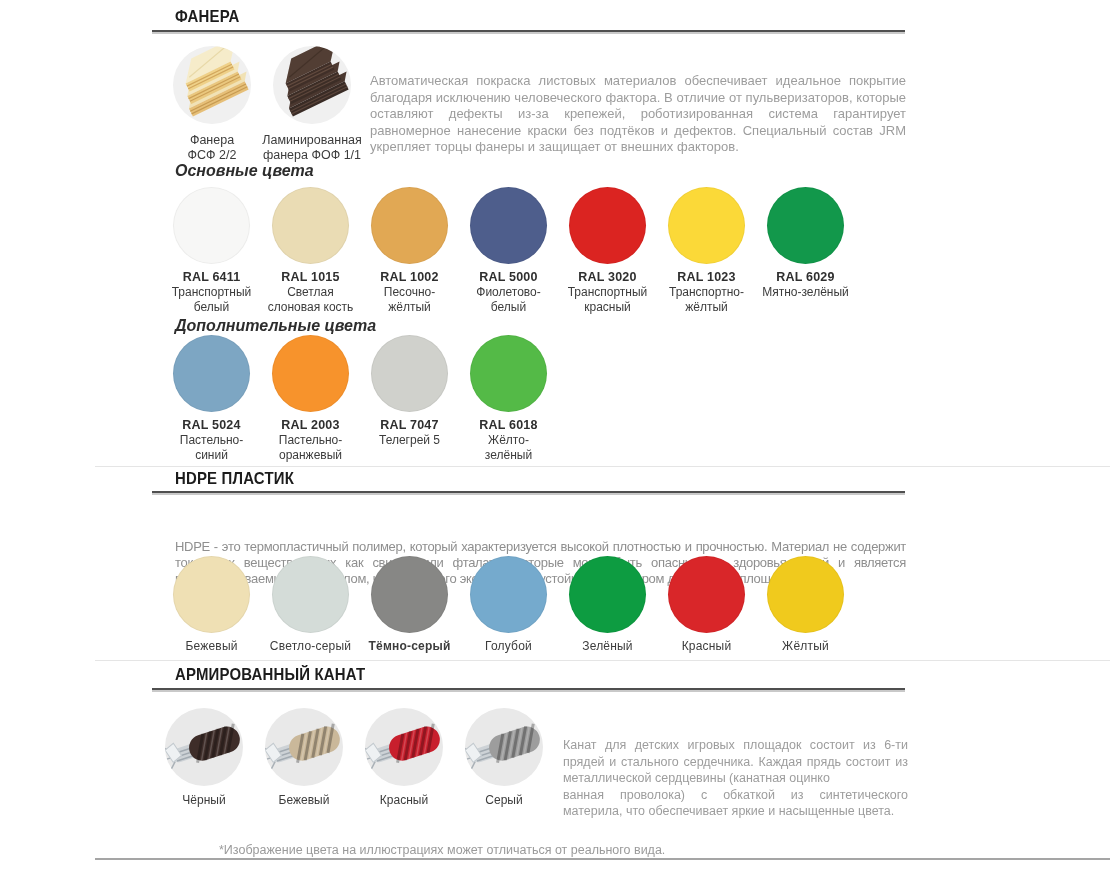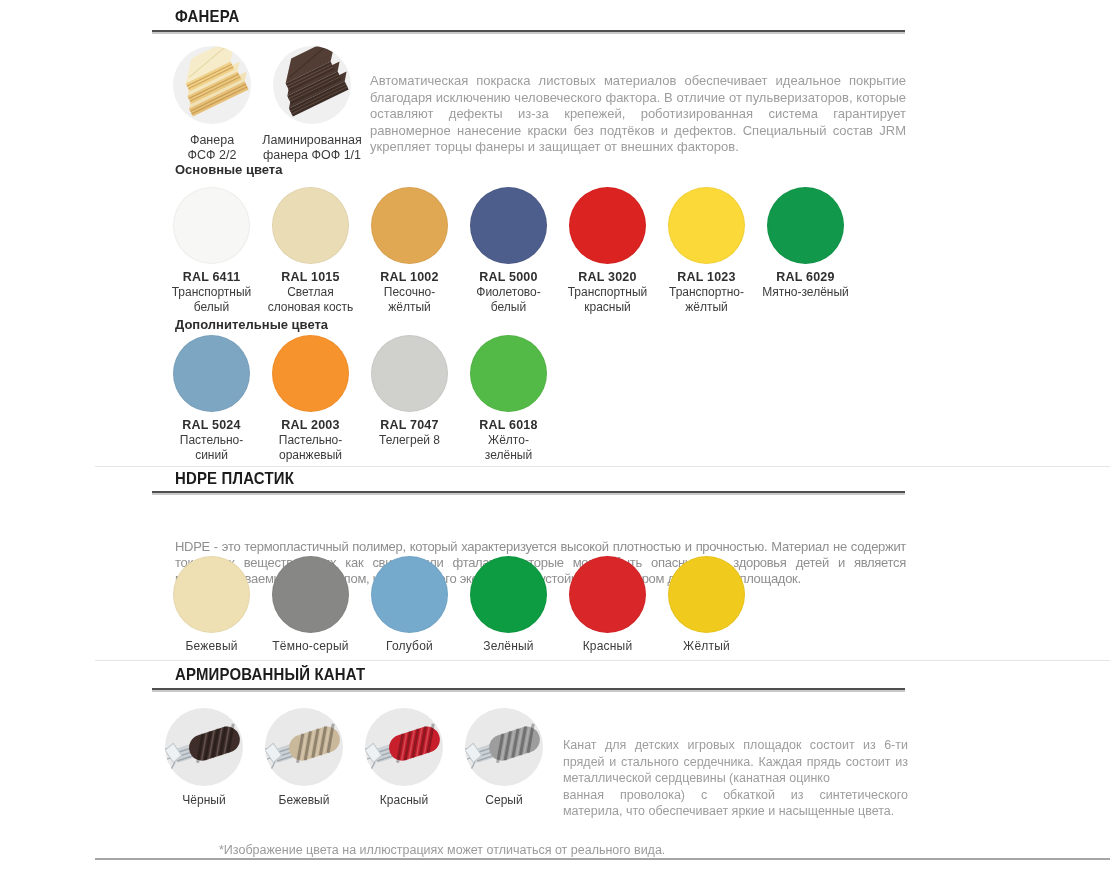--- a/index.html
+++ b/index.html
@@ -8,21 +8,21 @@
     font-family:"Liberation Sans", sans-serif;overflow:hidden;
   }
   .sec-title{
     position:absolute;font-size:17px;font-weight:bold;color:#1c1c1c;
     letter-spacing:.2px;transform:scaleX(.88);transform-origin:left center;white-space:nowrap;
   }
   .sec-rule{position:absolute;height:2px;background:#4f4f4f;box-shadow:0 2px 0 #c9c9c9;}
   .thin-divider{position:absolute;height:1px;background:#e5e5e5;}
   .para{position:absolute;color:#9d9d9d;text-align:justify;font-size:13px;line-height:16.5px;margin-top:34px;}
   .para.condensed{color:#8f8f8f;letter-spacing:-.3px;line-height:16px;}
-  .group-label{position:absolute;font-size:13px;font-weight:bold;color:#2d2d2d;}
+  .group-label{position:absolute;font-size:16px;font-weight:bold;color:#2d2d2d;font-style:italic;}
   .swatch-row{position:absolute;display:flex;}
   .swatch-col{width:99px;display:flex;flex-direction:column;align-items:center;}
   .swatch-circle{
     width:77px;height:77px;border-radius:50%;flex:0 0 auto;
     box-shadow:inset 0 0 0 1px rgba(0,0,0,.045);
   }
   .swatch-code{margin-top:6px;font-size:12.5px;font-weight:bold;color:#2f2f2f;letter-spacing:.2px;}
   .swatch-name{margin-top:1px;font-size:12px;color:#3c3c3c;text-align:center;white-space:pre-line;line-height:15px;}
   .ply-row{position:absolute;left:162px;top:46px;display:flex;}
   .ply-col{width:100px;display:flex;flex-direction:column;align-items:center;}
@@ -147,43 +147,47 @@
   </div>
   <div class="swatch-col">
     <div class="swatch-circle" style="background-color: rgb(247, 147, 44);"></div>
     <div class="swatch-code">RAL 2003</div>
     <div class="swatch-name">Пастельно-
 оранжевый</div>
   </div>
   <div class="swatch-col">
     <div class="swatch-circle" style="background-color: rgb(208, 209, 204);"></div>
     <div class="swatch-code">RAL 7047</div>
-    <div class="swatch-name">Телегрей 8</div>
+    <div class="swatch-name">Телегрей 5</div>
   </div>
   <div class="swatch-col">
     <div class="swatch-circle" style="background-color: rgb(84, 186, 71);"></div>
     <div class="swatch-code">RAL 6018</div>
     <div class="swatch-name">Жёлто-
 зелёный</div>
   </div>
 </div>
 
 <div class="thin-divider" style="left:95px;top:466px;width:1015px;"></div>
 <div class="sec-title" style="left:175px;top:469px;">HDPE ПЛАСТИК</div>
 <div class="sec-rule" style="left:152px;top:491px;width:753px;"></div>
 <div class="para condensed" style="left:175px;top:505px;width:731px;">HDPE - это термопластичный полимер, который характеризуется высокой плотностью и прочностью. Материал не содержит токсичных веществ, таких как свинец или фталаты, которые могут быть опасны для здоровья детей и является перерабатываемым материалом, что делает его экологически устойчивым выбором для детских площадок.</div>
 
 <div class="swatch-row" style="left:162px;top:556px;">
   <div class="swatch-col">
     <div class="swatch-circle" style="background-color: rgb(239, 224, 180);"></div>
     <div class="swatch-code" style="font-weight:normal;font-size:12px;color:#3c3c3c;">Бежевый</div>
   </div>
   <div class="swatch-col">
+    <div class="swatch-circle" style="background-color: rgb(212, 220, 216);"></div>
+    <div class="swatch-code" style="font-weight:normal;font-size:12px;color:#3c3c3c;">Светло-серый</div>
+  </div>
+  <div class="swatch-col">
     <div class="swatch-circle" style="background-color: rgb(135, 135, 133);"></div>
-    <div class="swatch-code" style="font-weight:normal;font-size:12px;color:#3c3c3c;">Тёмно-серый</div>
+    <div class="swatch-code" style="font-weight:bold;font-size:12px;color:#3c3c3c;">Тёмно-серый</div>
   </div>
   <div class="swatch-col">
     <div class="swatch-circle" style="background-color: rgb(117, 170, 205);"></div>
     <div class="swatch-code" style="font-weight:normal;font-size:12px;color:#3c3c3c;">Голубой</div>
   </div>
   <div class="swatch-col">
     <div class="swatch-circle" style="background-color: rgb(13, 156, 65);"></div>
     <div class="swatch-code" style="font-weight:normal;font-size:12px;color:#3c3c3c;">Зелёный</div>
   </div>
   <div class="swatch-col">

